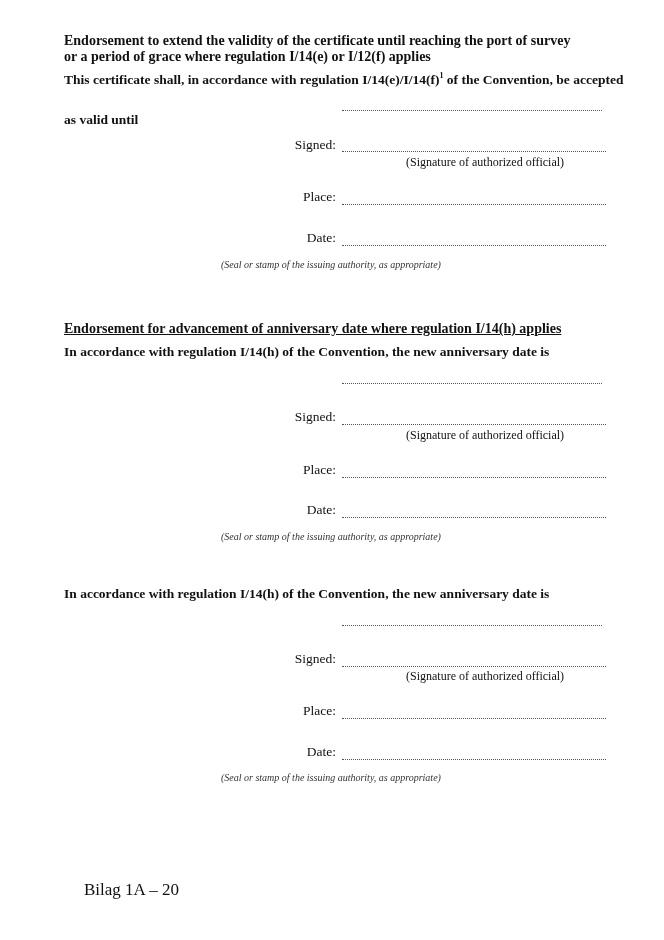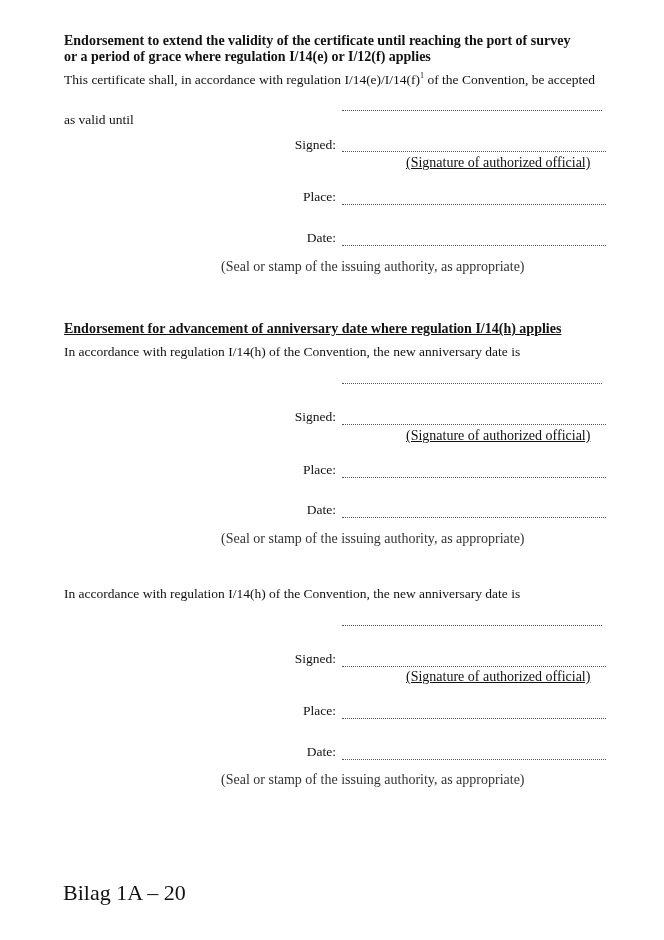--- a/index.html
+++ b/index.html
@@ -1,25 +1,25 @@
 <!DOCTYPE html>
 <html><head>
 <meta charset="utf-8">
 <style>
   html, body { margin: 0; padding: 0; background: #ffffff; }
   body { width: 664px; height: 940px; position: relative; overflow: hidden;
          font-family: "Liberation Serif", "DejaVu Serif", serif; color: #111; }
   .abs { position: absolute; white-space: nowrap; }
   .heading { font-weight: bold; font-size: 14px; line-height: 16px; }
-  .body-text { font-size: 13.5px; }
+  .body-text { font-size: 13.5px; font-weight: bold; }
   .label { font-size: 13.5px; text-align: right; width: 80px; }
   .dots { position: absolute; height: 0; border-bottom: 1px dotted #555; }
-  .caption { font-size: 14px; text-decoration: underline; }
-  .seal { font-size: 14px; color: #333; }
-  .footer { font-size: 22px; }
+  .caption { font-size: 12px; }
+  .seal { font-size: 10px; font-style: italic; color: #333; }
+  .footer { font-size: 17px; margin-left: 21px; }
   sup { font-size: 8px; }
 </style>
 </head>
 <body>
 
 <div>
   <div class="abs heading" style="left:64px; top:33px;">Endorsement to extend the validity of the certificate until reaching the port of survey</div>
   <div class="abs heading" style="left:64px; top:49px;">or a period of grace where regulation I/14(e) or I/12(f) applies</div>
   <div class="abs body-text" style="left:64px; top:71px;"><span>This certificate shall, in accordance with regulation I/14(e)/I/14(f)</span><sup>1</sup><span> of the Convention, be accepted</span></div>
   <div class="abs body-text" style="left:64px; top:112px;">as valid until</div>

